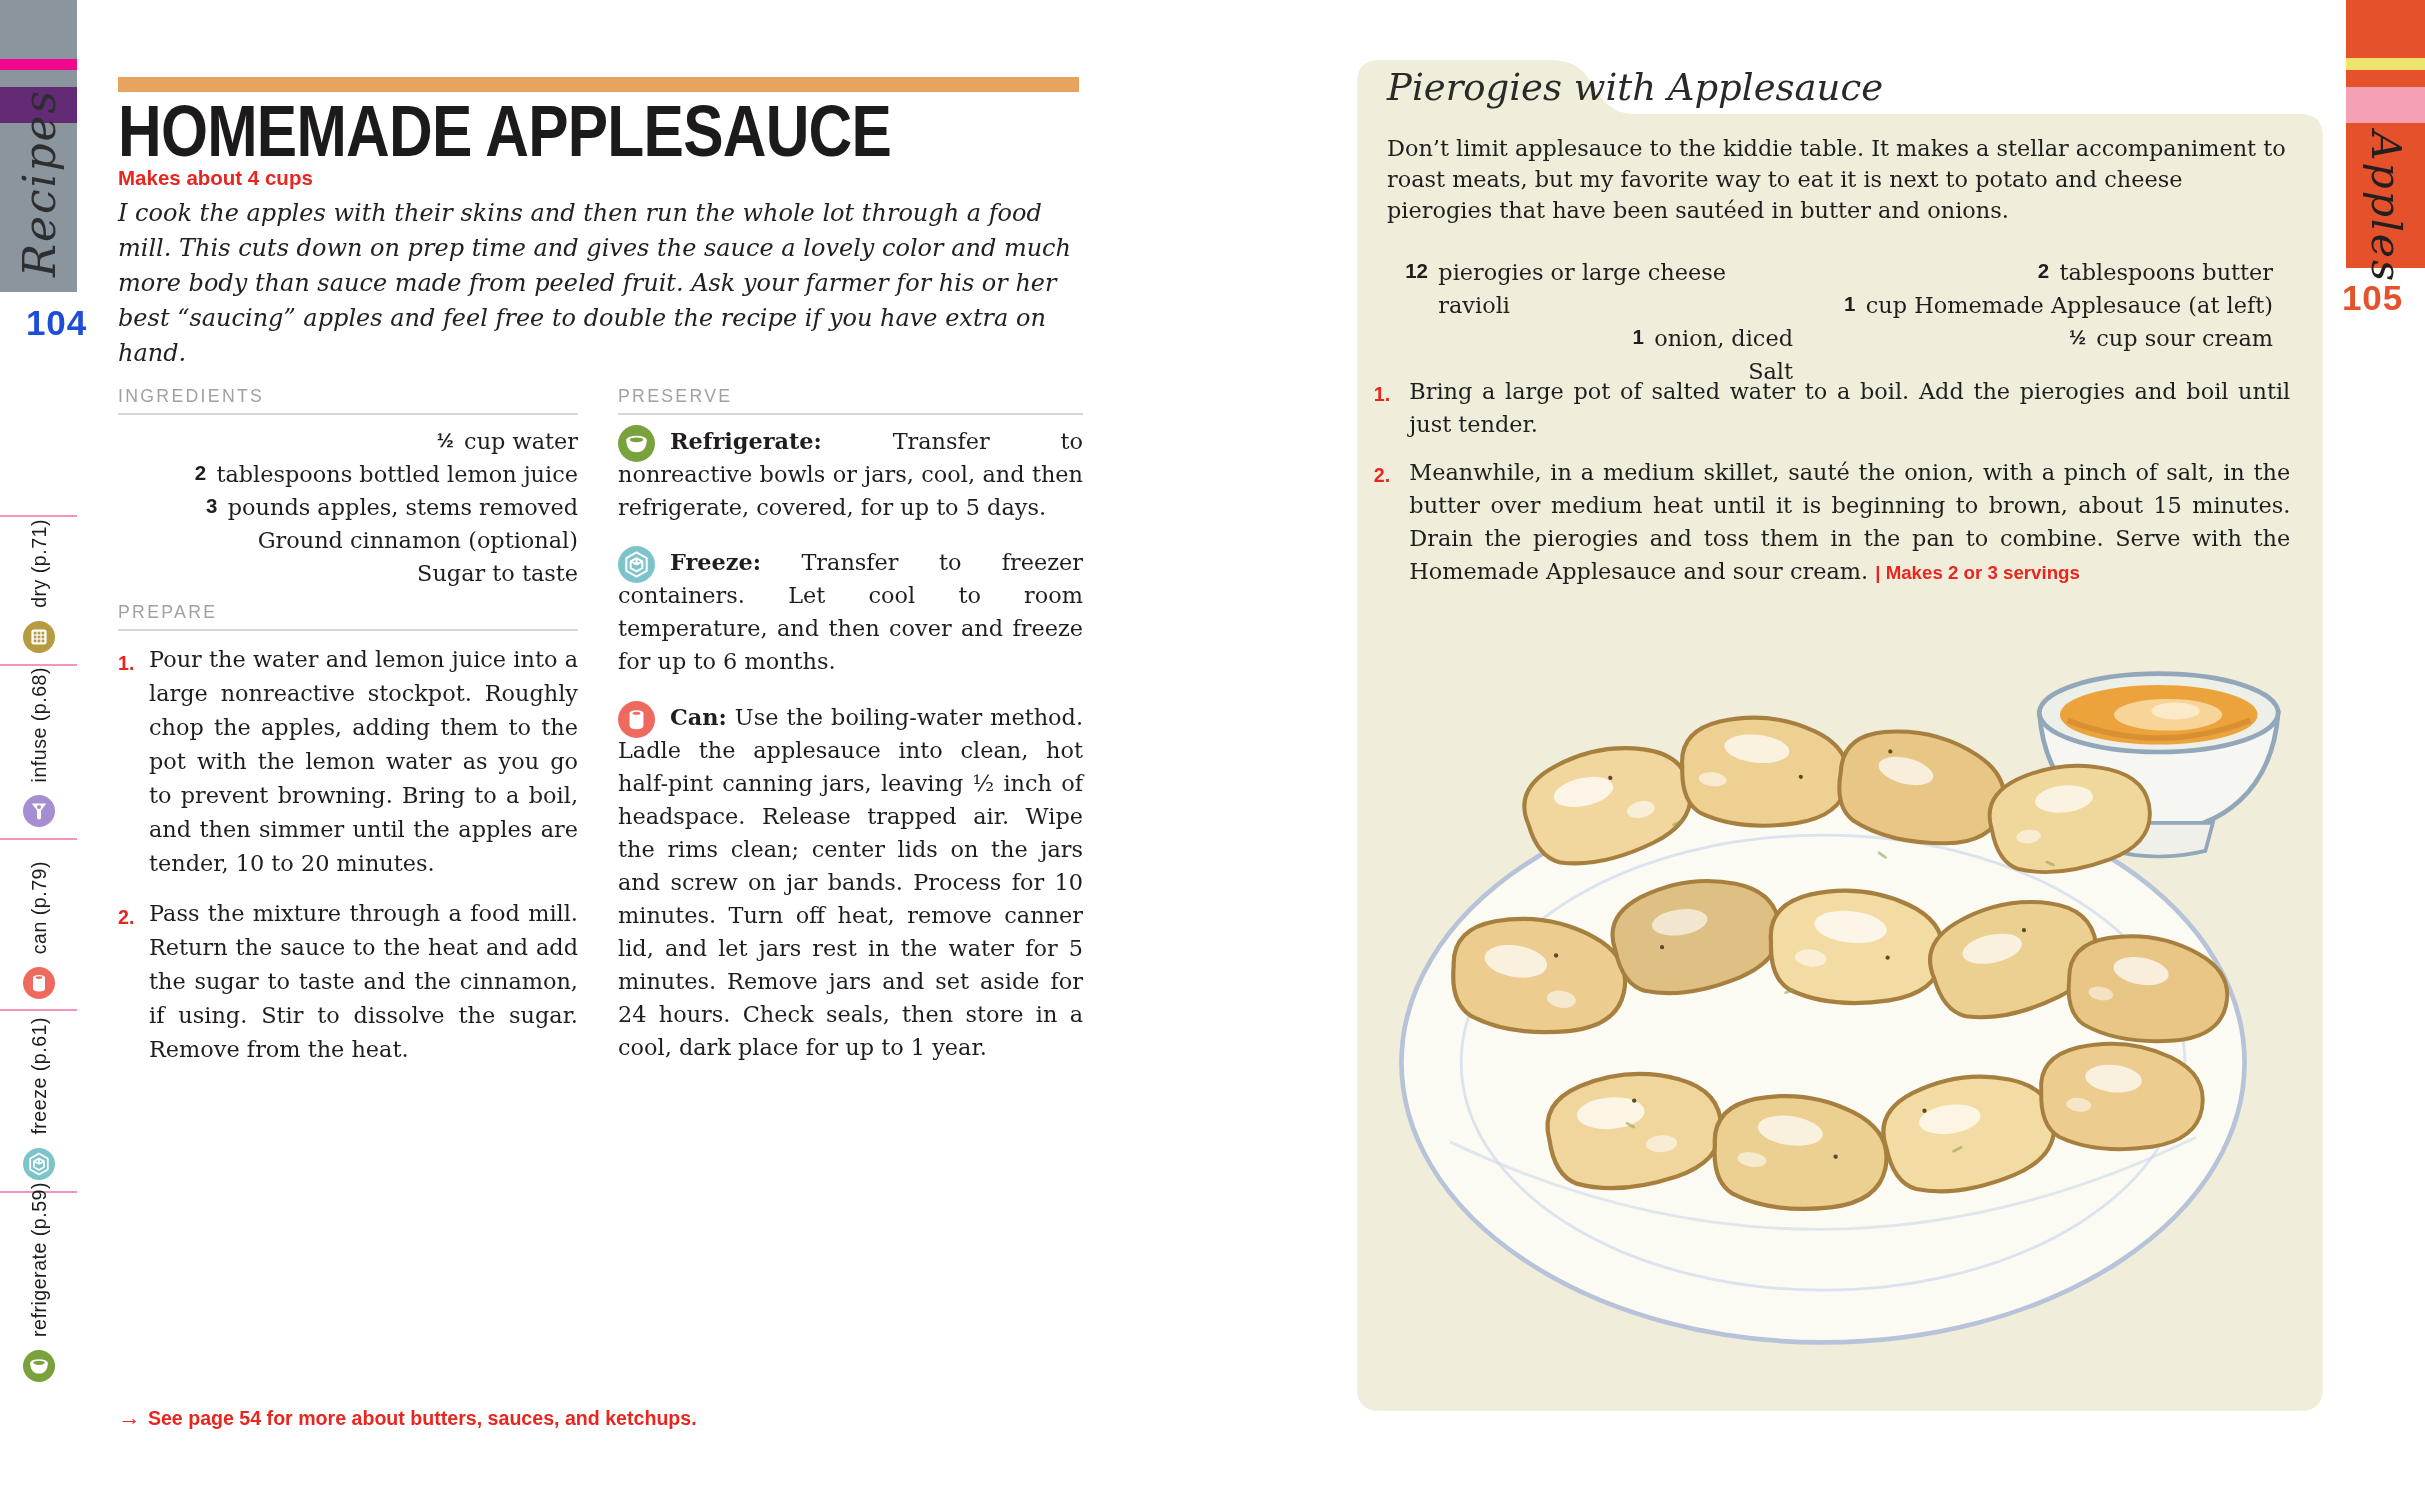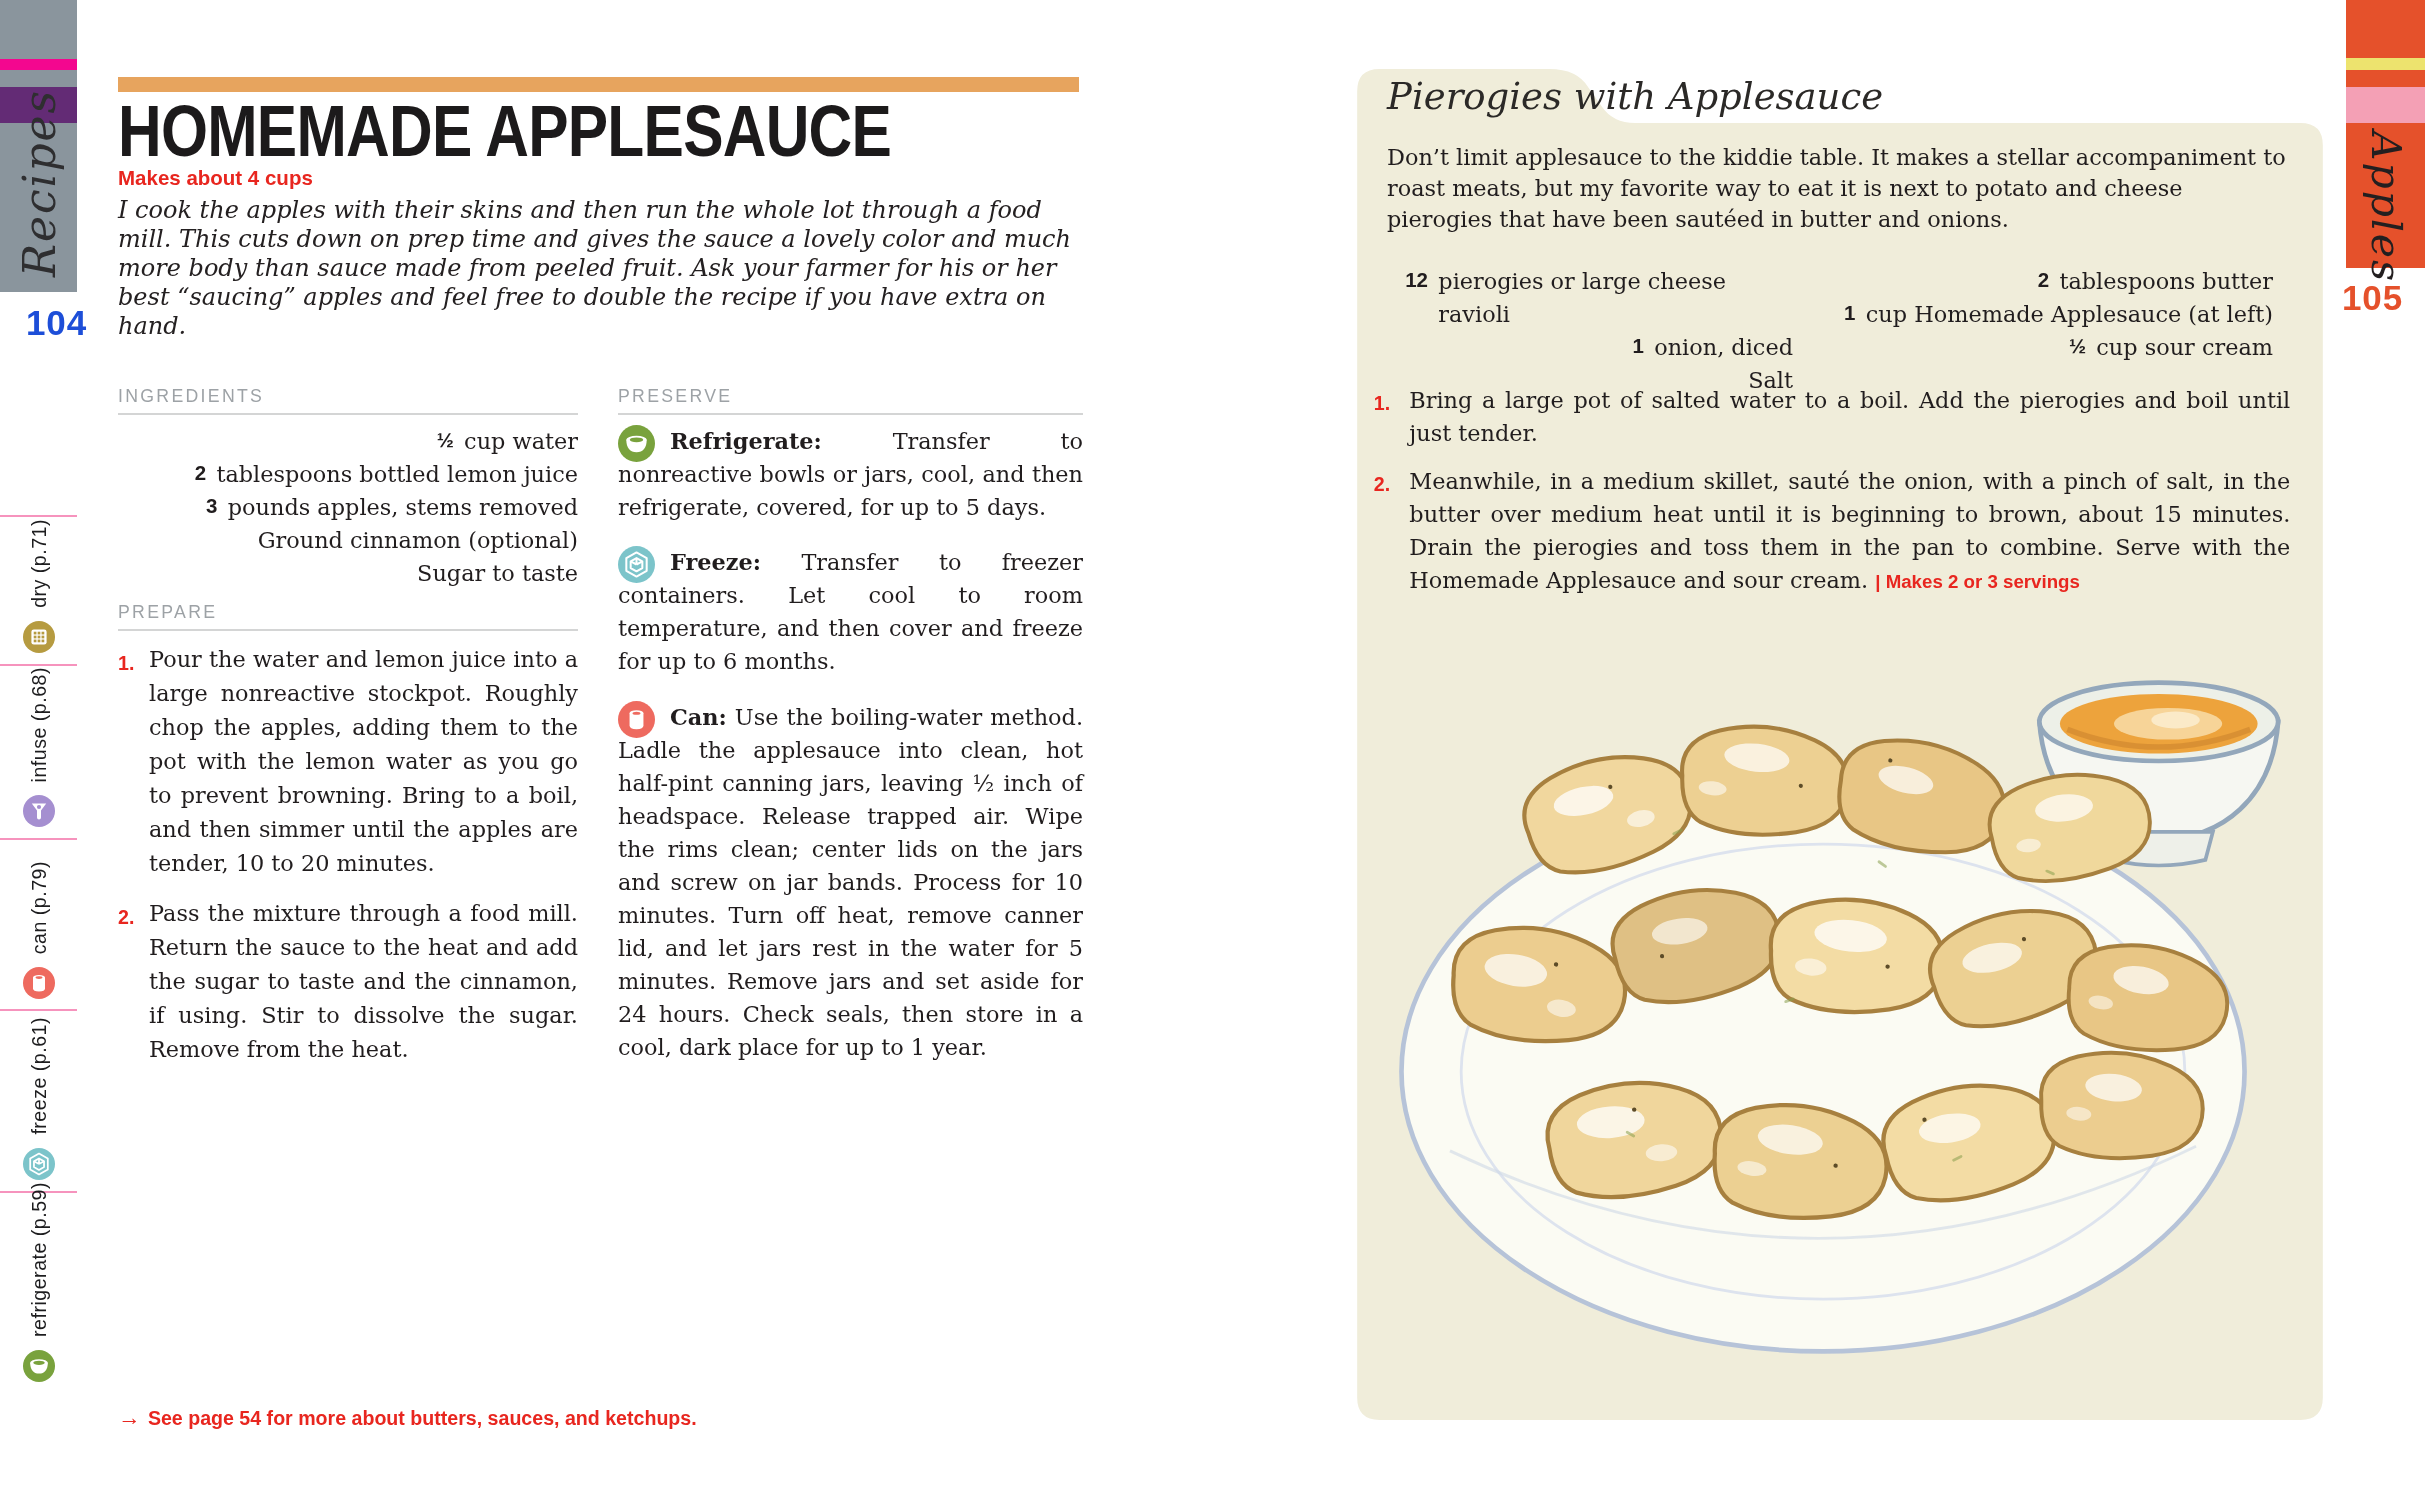--- a/index.html
+++ b/index.html
@@ -21,39 +21,39 @@
     color:#1d1d1f;letter-spacing:0.5px;white-space:nowrap;}
   .railtab .ticon{position:absolute;left:50%;transform:translateX(-50%);width:32px;height:32px;}
   .ticon svg,.micon svg{display:block;width:100%;height:100%;}
   
   .accentbar{left:118px;top:77px;width:961px;height:15px;background:#e7a45e;}
   .recipe-title{left:118px;top:90px;white-space:nowrap;}
   .recipe-title span{display:inline-block;transform:scaleX(.84);transform-origin:0 50%;
     font-family:"Liberation Sans",sans-serif;font-weight:bold;font-size:72px;color:#1c1a1b;letter-spacing:-0.9px;}
   .yield{left:118px;top:166px;font-family:"Liberation Sans",sans-serif;font-weight:bold;
     font-size:20.5px;color:#e8261f;}
-  .intro{left:118px;top:196px;width:963px;font-style:italic;font-size:24px;line-height:29px;color:#242021;}
+  .intro{left:118px;top:196px;width:963px;font-style:italic;font-size:24px;line-height:35px;color:#242021;}
   .colhead{font-family:"Liberation Sans",sans-serif;font-size:17.7px;color:#9fa4a8;
     color:#9da2a6;letter-spacing:2.3px;}
   .rule{height:1.9px;background:#d4d5d5;}
   .ingrow{display:flex;min-height:33px;justify-content:flex-end;}
   .qty{width:31px;text-align:right;font-family:"Liberation Sans",sans-serif;font-weight:bold;
     font-size:20.5px;padding-top:2.8px;flex:none;}
   .iname{margin-left:10.3px;font-size:22.4px;line-height:33px;}
   .step{position:relative;padding-left:31px;font-size:22.4px;line-height:34px;text-align:justify;margin-bottom:16px;}
   .step .num{position:absolute;left:0;top:3.7px;font-family:"Liberation Sans",sans-serif;
     font-weight:bold;font-size:19.6px;color:#e8261f;}
   .method{position:relative;text-indent:52px;font-size:22.4px;line-height:33px;text-align:justify;margin-bottom:19.6px;}
   .method b{font-weight:bold;}
   .micon{position:absolute;left:0;top:0;width:37px;height:37px;text-indent:0;}
   .footnote{left:118px;top:1405px;font-family:"Liberation Sans",sans-serif;font-weight:bold;
     font-size:19.6px;color:#e8261f;}
   .footnote .arr{font-weight:normal;font-size:22.4px;margin-right:7.5px;}
   
-  #card{left:1357px;top:69px;width:966px;height:1351px;}
+  #card{left:1357px;top:60px;width:966px;height:1351px;}
   #card .cardbg{position:absolute;left:0;top:0;}
   .card-title{position:absolute;left:30px;top:5.6px;font-style:italic;font-size:37px;color:#2b2927;}
   .card-intro{position:absolute;left:30px;top:73px;width:903px;font-size:22.4px;line-height:31px;}
   .cardcol{position:absolute;top:196px;}
   .cstep{position:relative;padding-left:43px;font-size:22.4px;line-height:33px;text-align:justify;margin-bottom:15px;}
   .cstep .num{position:absolute;left:7.5px;top:2.8px;font-family:"Liberation Sans",sans-serif;
     font-weight:bold;font-size:19.6px;color:#e8261f;}
   .servings{font-family:"Liberation Sans",sans-serif;font-weight:bold;font-size:18.7px;color:#e8261f;white-space:nowrap;}
   
   .rspine{left:2346px;top:0;width:79px;height:268px;background:#e5512b;}

